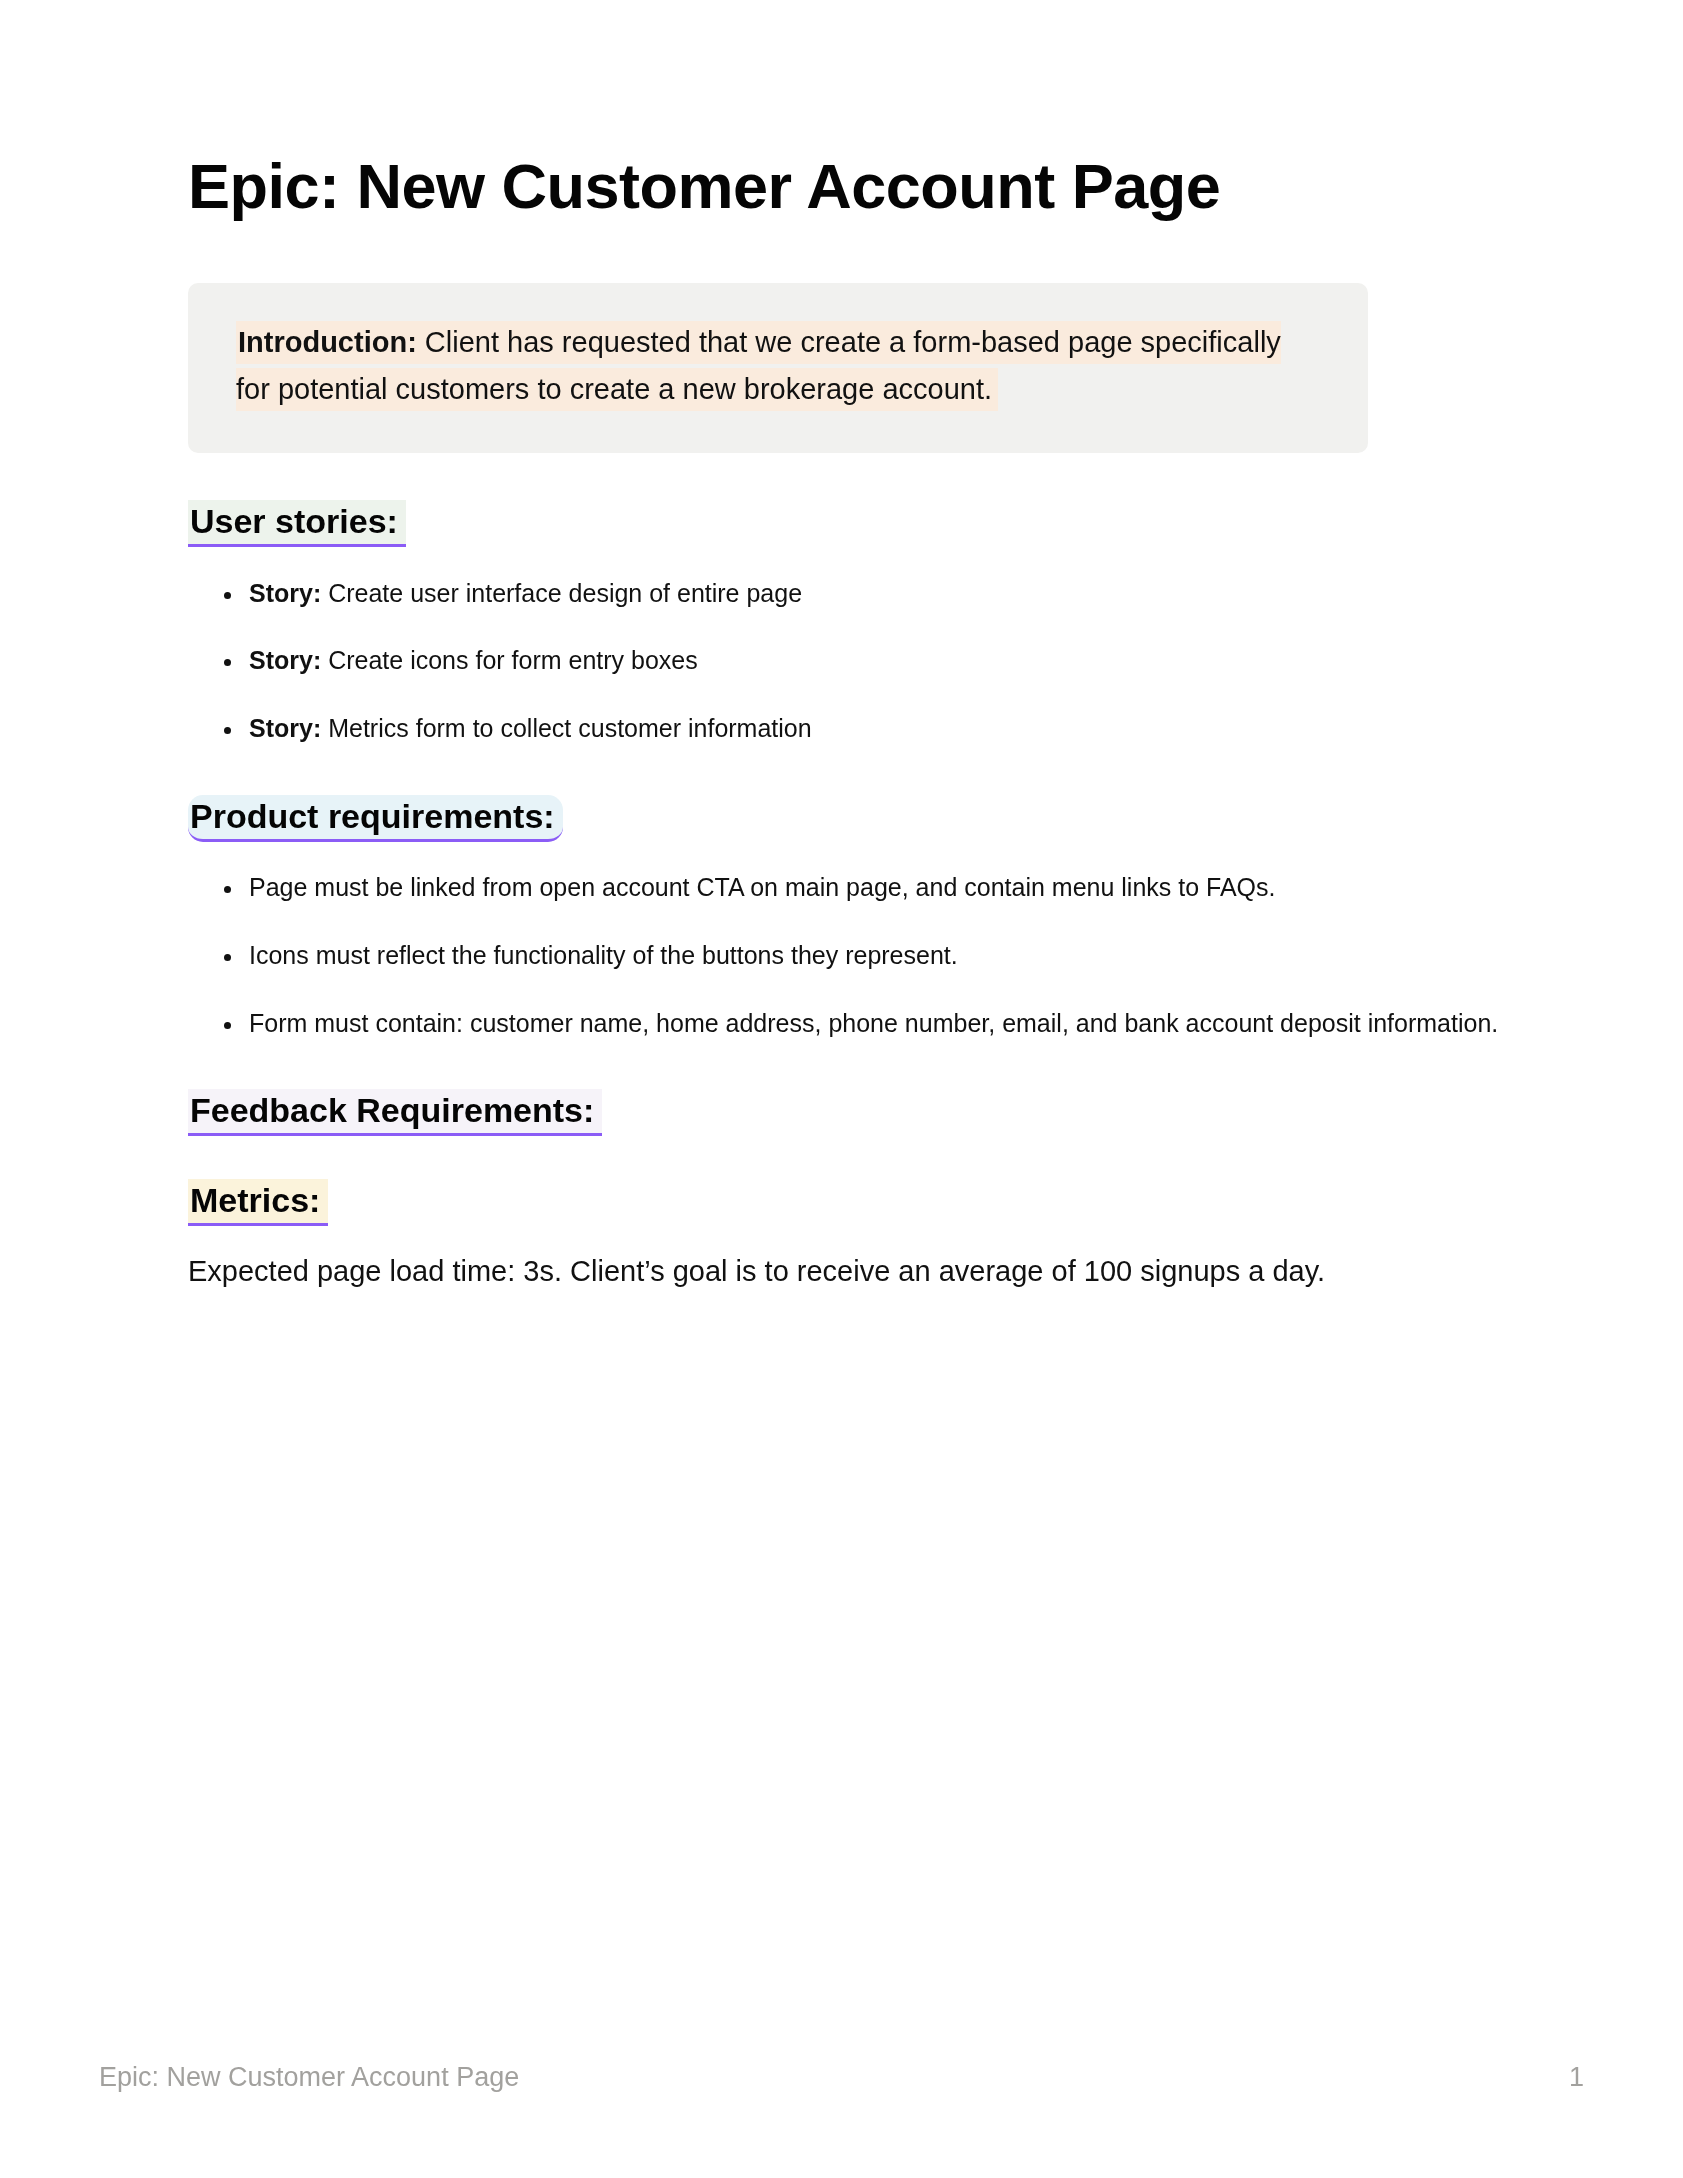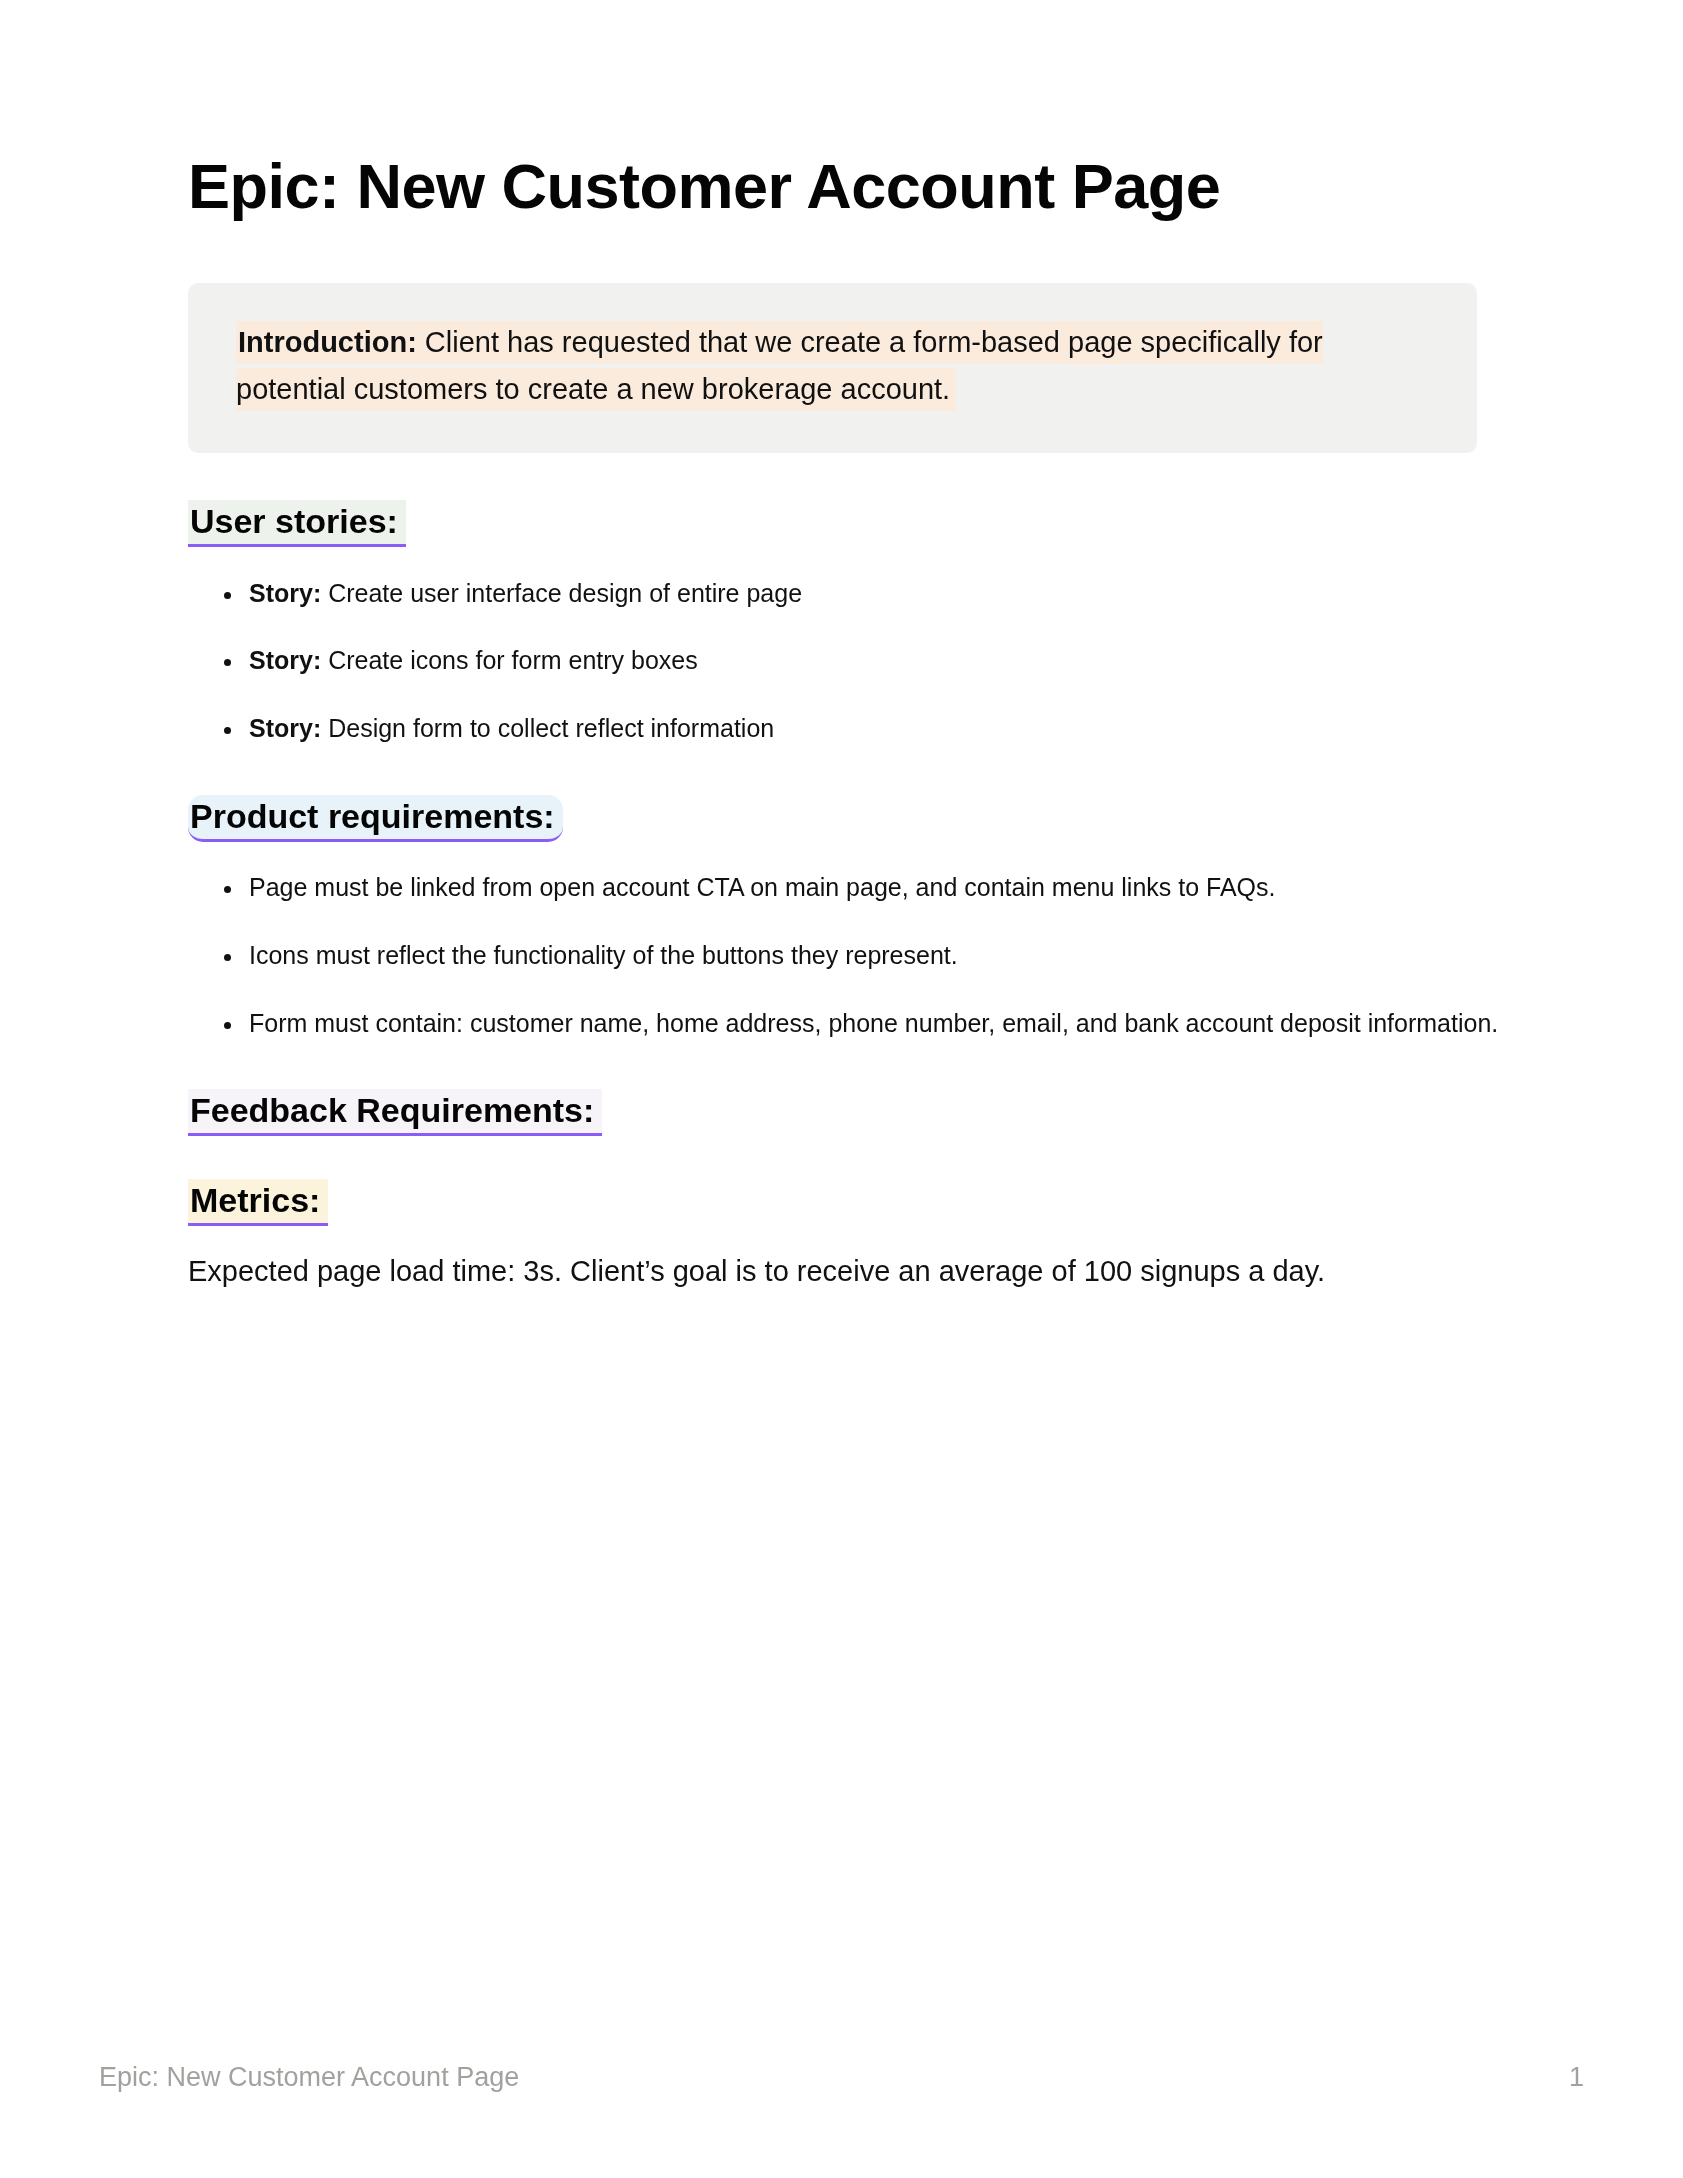--- a/index.html
+++ b/index.html
@@ -19,21 +19,21 @@
     font-weight: bold;
     letter-spacing: -0.5px;
     color: #050505;
     line-height: 1.15;
   }
   .callout {
     margin-top: 61px;
     background: #f1f1ef;
     border-radius: 10px;
     padding: 36px 48px 40px 48px;
-    width: 1289px;
+    width: 1180px;
   }
   .callout-text {
     font-size: 29px;
     line-height: 1.62;
   }
   .hl {
     padding: 5px 6px 6px 2px;
   }
   .hl-orange { background: #faebdd; }
   .hl-green  { background: #edf3ec; }
@@ -96,21 +96,21 @@
     </div>
   </div>
 
   <div class="section">
     <h2 class="section-heading">
       <span class="hl hl-green">User stories:</span>
     </h2>
     <ul>
       <li><strong>Story:</strong><span> Create user interface design of entire page</span></li>
       <li><strong>Story:</strong><span> Create icons for form entry boxes</span></li>
-      <li><strong>Story:</strong><span> Design form to collect reflect information</span></li>
+      <li><strong>Story:</strong><span> Metrics form to collect customer information</span></li>
     </ul>
   </div>
 
   <div class="section">
     <h2 class="section-heading">
       <span class="hl hl-blue">Product requirements:</span>
     </h2>
     <ul>
       <li><span>Page must be linked from open account CTA on main page, and contain menu links to FAQs.</span></li>
       <li><span>Icons must reflect the functionality of the buttons they represent.</span></li>

